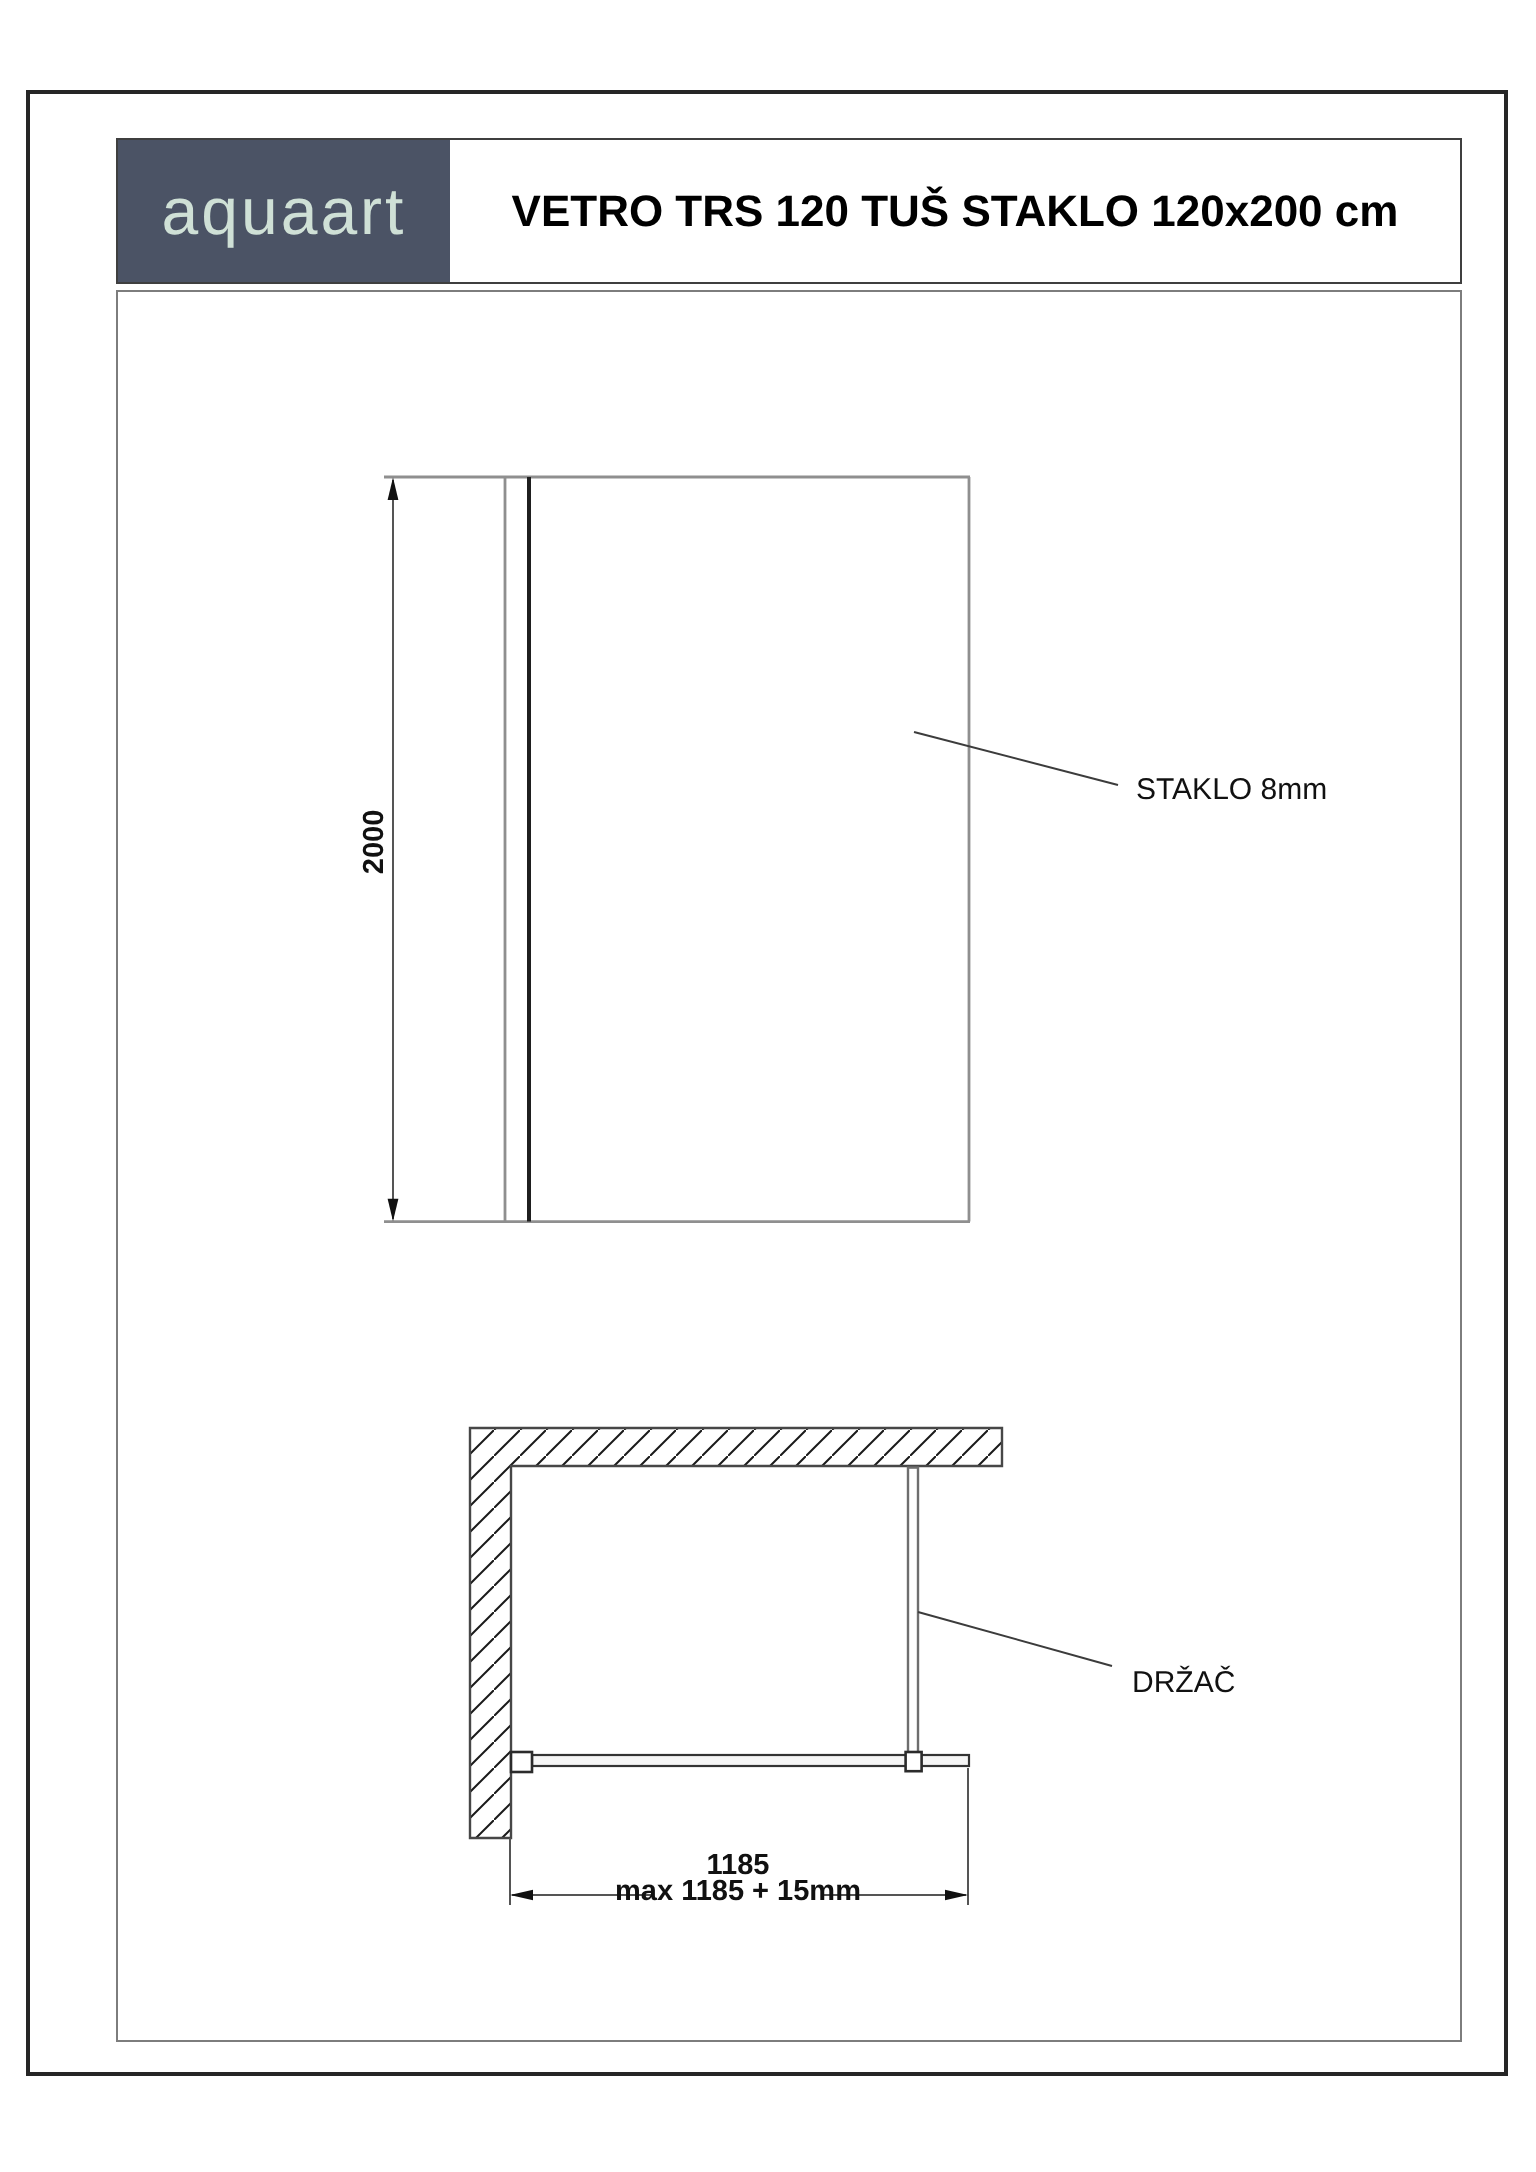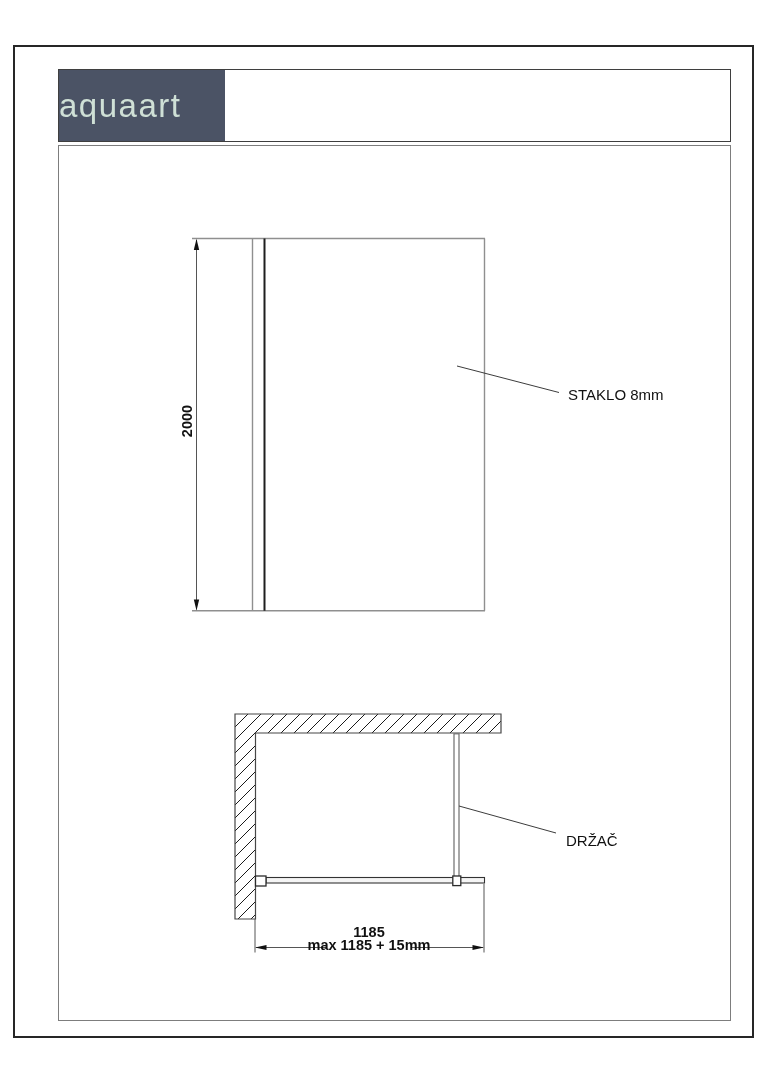--- a/index.html
+++ b/index.html
@@ -2,21 +2,21 @@
 <html><head>
 <meta charset="utf-8">
 <style>
   html,body{margin:0;padding:0;background:#fff;}
   .page{position:relative;width:768px;height:1086px;background:#fff;overflow:hidden;
         font-family:"Liberation Sans",sans-serif;}
   .abs{position:absolute;box-sizing:border-box;}
   .outer-border{left:13px;top:45px;width:741px;height:993px;border:2px solid #262626;}
   .header-box{left:58px;top:69px;width:673px;height:73px;border:1px solid #3f3f3f;
               display:flex;align-items:stretch;background:#fff;}
-  .logo{width:166px;background:#4b5365;display:flex;align-items:center;}
+  .logo{width:166px;background:#4b5365;display:flex;align-items:center;justify-content:center;}
   .logo span{color:#cfe0d6;font-size:33px;font-weight:300;letter-spacing:1.5px;}
   .title-area{flex:1;display:flex;align-items:center;justify-content:center;}
   .title-area span{font-size:22px;font-weight:bold;color:#000;white-space:nowrap;}
   .content-box{left:58px;top:145px;width:673px;height:876px;border:1px solid #7d7d7d;background:#fff;}
   svg.drawing{position:absolute;left:0;top:0;width:768px;height:1086px;}
   .outline{stroke:#8f8f8f;stroke-width:1.4;fill:none;}
   .profile{stroke:#1f1f1f;stroke-width:2;fill:none;}
   .dimline{stroke:#555;stroke-width:1;fill:none;}
   .leader{stroke:#3c3c3c;stroke-width:1;fill:none;}
   .arrow{fill:#111;stroke:none;}
@@ -27,20 +27,23 @@
 </head>
 <body>
 
 <div class="page">
 
   <div class="abs outer-border"></div>
 
   <div class="abs header-box">
     <div class="logo">
       <span>aquaart</span>
+    </div>
+    <div class="title-area">
+      <span>VETRO TRS 120 TUŠ STAKLO 120x200 cm</span>
     </div>
   </div>
 
   <div class="abs content-box"></div>
 
   <svg class="drawing" viewBox="0 0 768 1086">
     <defs>
       <pattern id="hatch" width="13" height="13" patternUnits="userSpaceOnUse">
         <path d="M0,13 L13,0" stroke="#1a1a1a" stroke-width="1" fill="none"></path>
       </pattern>

